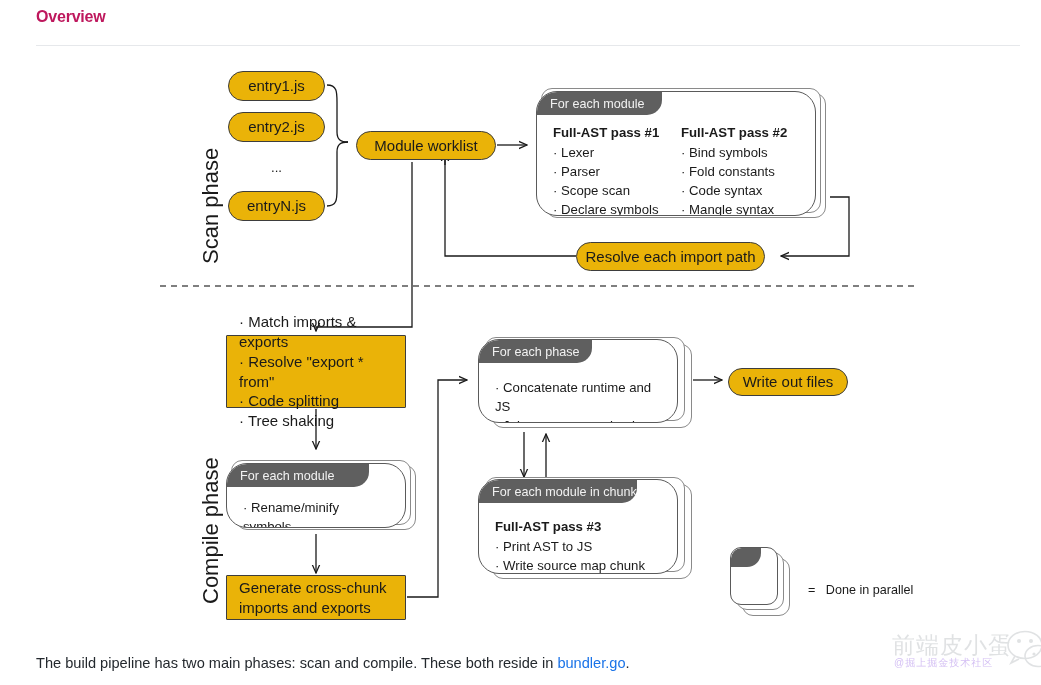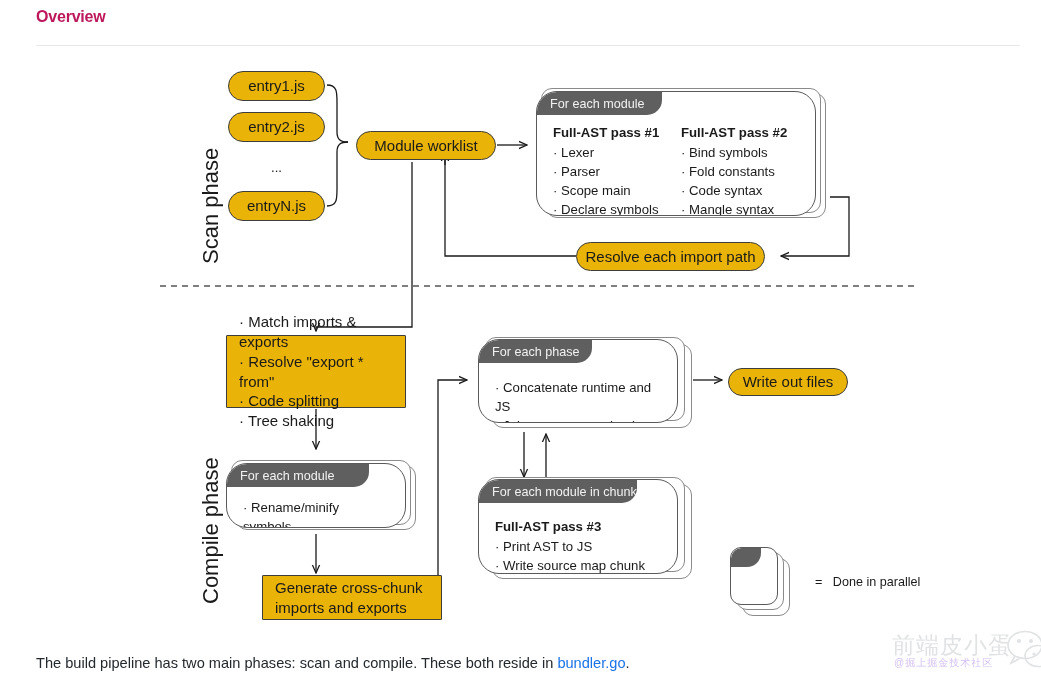--- a/index.html
+++ b/index.html
@@ -160,25 +160,24 @@
     box-sizing: border-box; background:#fff; border: 1px solid #5a5a5a;
     border-radius: 11px; overflow: hidden;
   }
   #legend-swatch-wrap .card-header {
     position: absolute; left: 0; top: 0; width: 30px; height: 19px;
     background: #5f5f5f; border-top-left-radius: 11px; border-bottom-right-radius: 14px;
   }
   #legend-text {
     position: absolute;
     left: 78px;
-    top: 28px;
+    top: 36px;
     font-size: 12.6px;
     color: #1a1a1a;
     white-space: nowrap;
-    margin-left: 7px;
   }
 
   
   #watermark {
     position: absolute;
     left: 840px;
     top: 630px;
     width: 215px;
     height: 52px;
     opacity: 0.30;
@@ -268,21 +267,21 @@
     <div class="layer" style="left:10px; top:10px; width:280px; height:125px;"></div>
     <div class="layer" style="left:5px; top:5px; width:280px; height:125px;"></div>
     <div class="card" style="width:280px; height:125px;">
       <div class="card-header" style="width:125px;">For each module</div>
       <div class="card-body" style="top:31px;">
         <div class="col2">
           <div class="col-a">
             <span class="strong">Full-AST pass #1</span>
             <div>· <span>Lexer</span></div>
             <div>· <span>Parser</span></div>
-            <div>· <span>Scope main</span></div>
+            <div>· <span>Scope scan</span></div>
             <div>· <span>Declare symbols</span></div>
           </div>
           <div>
             <span class="strong">Full-AST pass #2</span>
             <div>· <span>Bind symbols</span></div>
             <div>· <span>Fold constants</span></div>
             <div>· <span>Code syntax</span></div>
             <div>· <span>Mangle syntax</span></div>
           </div>
         </div>
@@ -301,21 +300,21 @@
     <div class="layer" style="left:10px; top:10px; width:180px; height:65px;"></div>
     <div class="layer" style="left:5px; top:5px; width:180px; height:65px;"></div>
     <div class="card" style="width:180px; height:65px;">
       <div class="card-header" style="width:142px;">For each module</div>
       <div class="card-body" style="top:34px;">
         <div>· <span>Rename/minify symbols</span></div>
       </div>
     </div>
   </div>
 
-  <div class="node rbox" style="left:226px; top:523px; width:180px; height:45px;margin-left:36px;">
+  <div class="node rbox" style="left:226px; top:523px; width:180px; height:45px;">
     <div>Generate cross-chunk</div>
     <div>imports and exports</div>
   </div>
 
   <div class="stack" style="left:478px; top:279px; width:220px; height:105px;">
     <div class="layer" style="left:14px; top:13px; width:200px; height:84px;"></div>
     <div class="layer" style="left:7px; top:6px; width:200px; height:84px;"></div>
     <div class="card" style="width:200px; height:84px;">
       <div class="card-header" style="width:113px;">For each phase</div>
       <div class="card-body" style="top:38px;">

